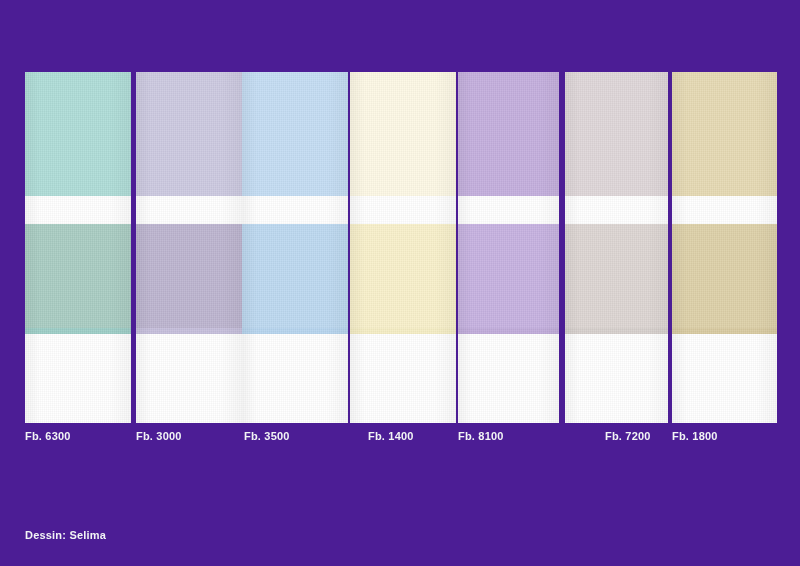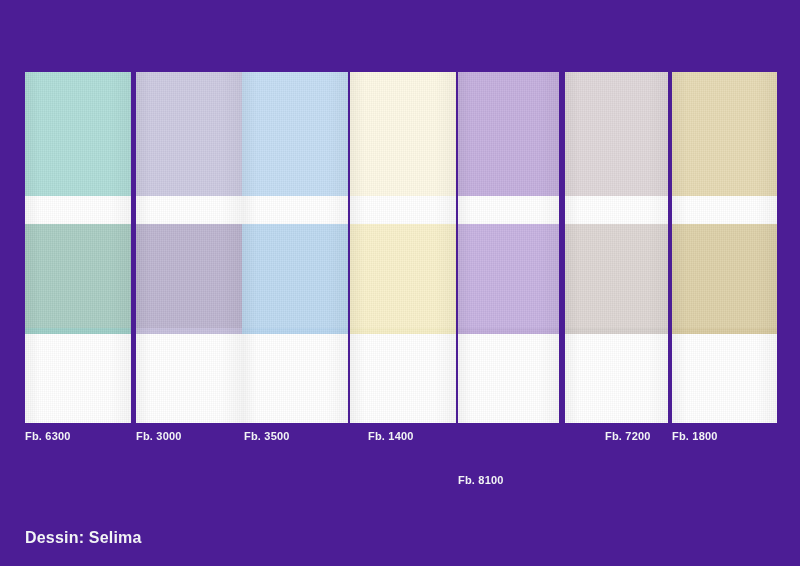--- a/index.html
+++ b/index.html
@@ -101,21 +101,21 @@
     letter-spacing: 0.2px;
     white-space: nowrap;
     line-height: 14px;
   }
 
   
   .caption {
     position: absolute;
     left: 25px;
     top: 529px;
-    font-size: 16px;
+    font-size: 11px;
     font-weight: bold;
     color: #f2f4f5;
     letter-spacing: 0.2px;
     white-space: nowrap;
   }
 </style>
 </head>
 <body style="background: rgb(11, 24, 32);">
 
 <div class="sheet" style="background: #4c1d95; padding-left: 12px;">
@@ -170,20 +170,20 @@
       <div class="weave"></div>
       <div class="shade"></div>
     </div>
   </div>
 
   <div class="label-row">
     <div class="swatch-label" style="left: 0px; color: rgb(242, 244, 245);">Fb. 6300</div>
     <div class="swatch-label" style="left: 111px; color: rgb(242, 244, 245);">Fb. 3000</div>
     <div class="swatch-label" style="left: 219px; color: rgb(242, 244, 245);">Fb. 3500</div>
     <div class="swatch-label" style="left: 343px; color: rgb(242, 244, 245);">Fb. 1400</div>
-    <div class="swatch-label" style="left: 433px; color: rgb(242, 244, 245); margin-top: 44px;">Fb. 8100</div>
+    <div class="swatch-label" style="left: 433px; color: rgb(242, 244, 245);">Fb. 8100</div>
     <div class="swatch-label" style="left: 540px; color: rgb(242, 244, 245); margin-left: 40px;">Fb. 7200</div>
     <div class="swatch-label" style="left: 647px; color: rgb(242, 244, 245); text-align: right;">Fb. 1800</div>
   </div>
 
   <div class="caption" style="color: rgb(242, 244, 245);">Dessin: Selima</div>
 
 </div>
 
 </body></html>

